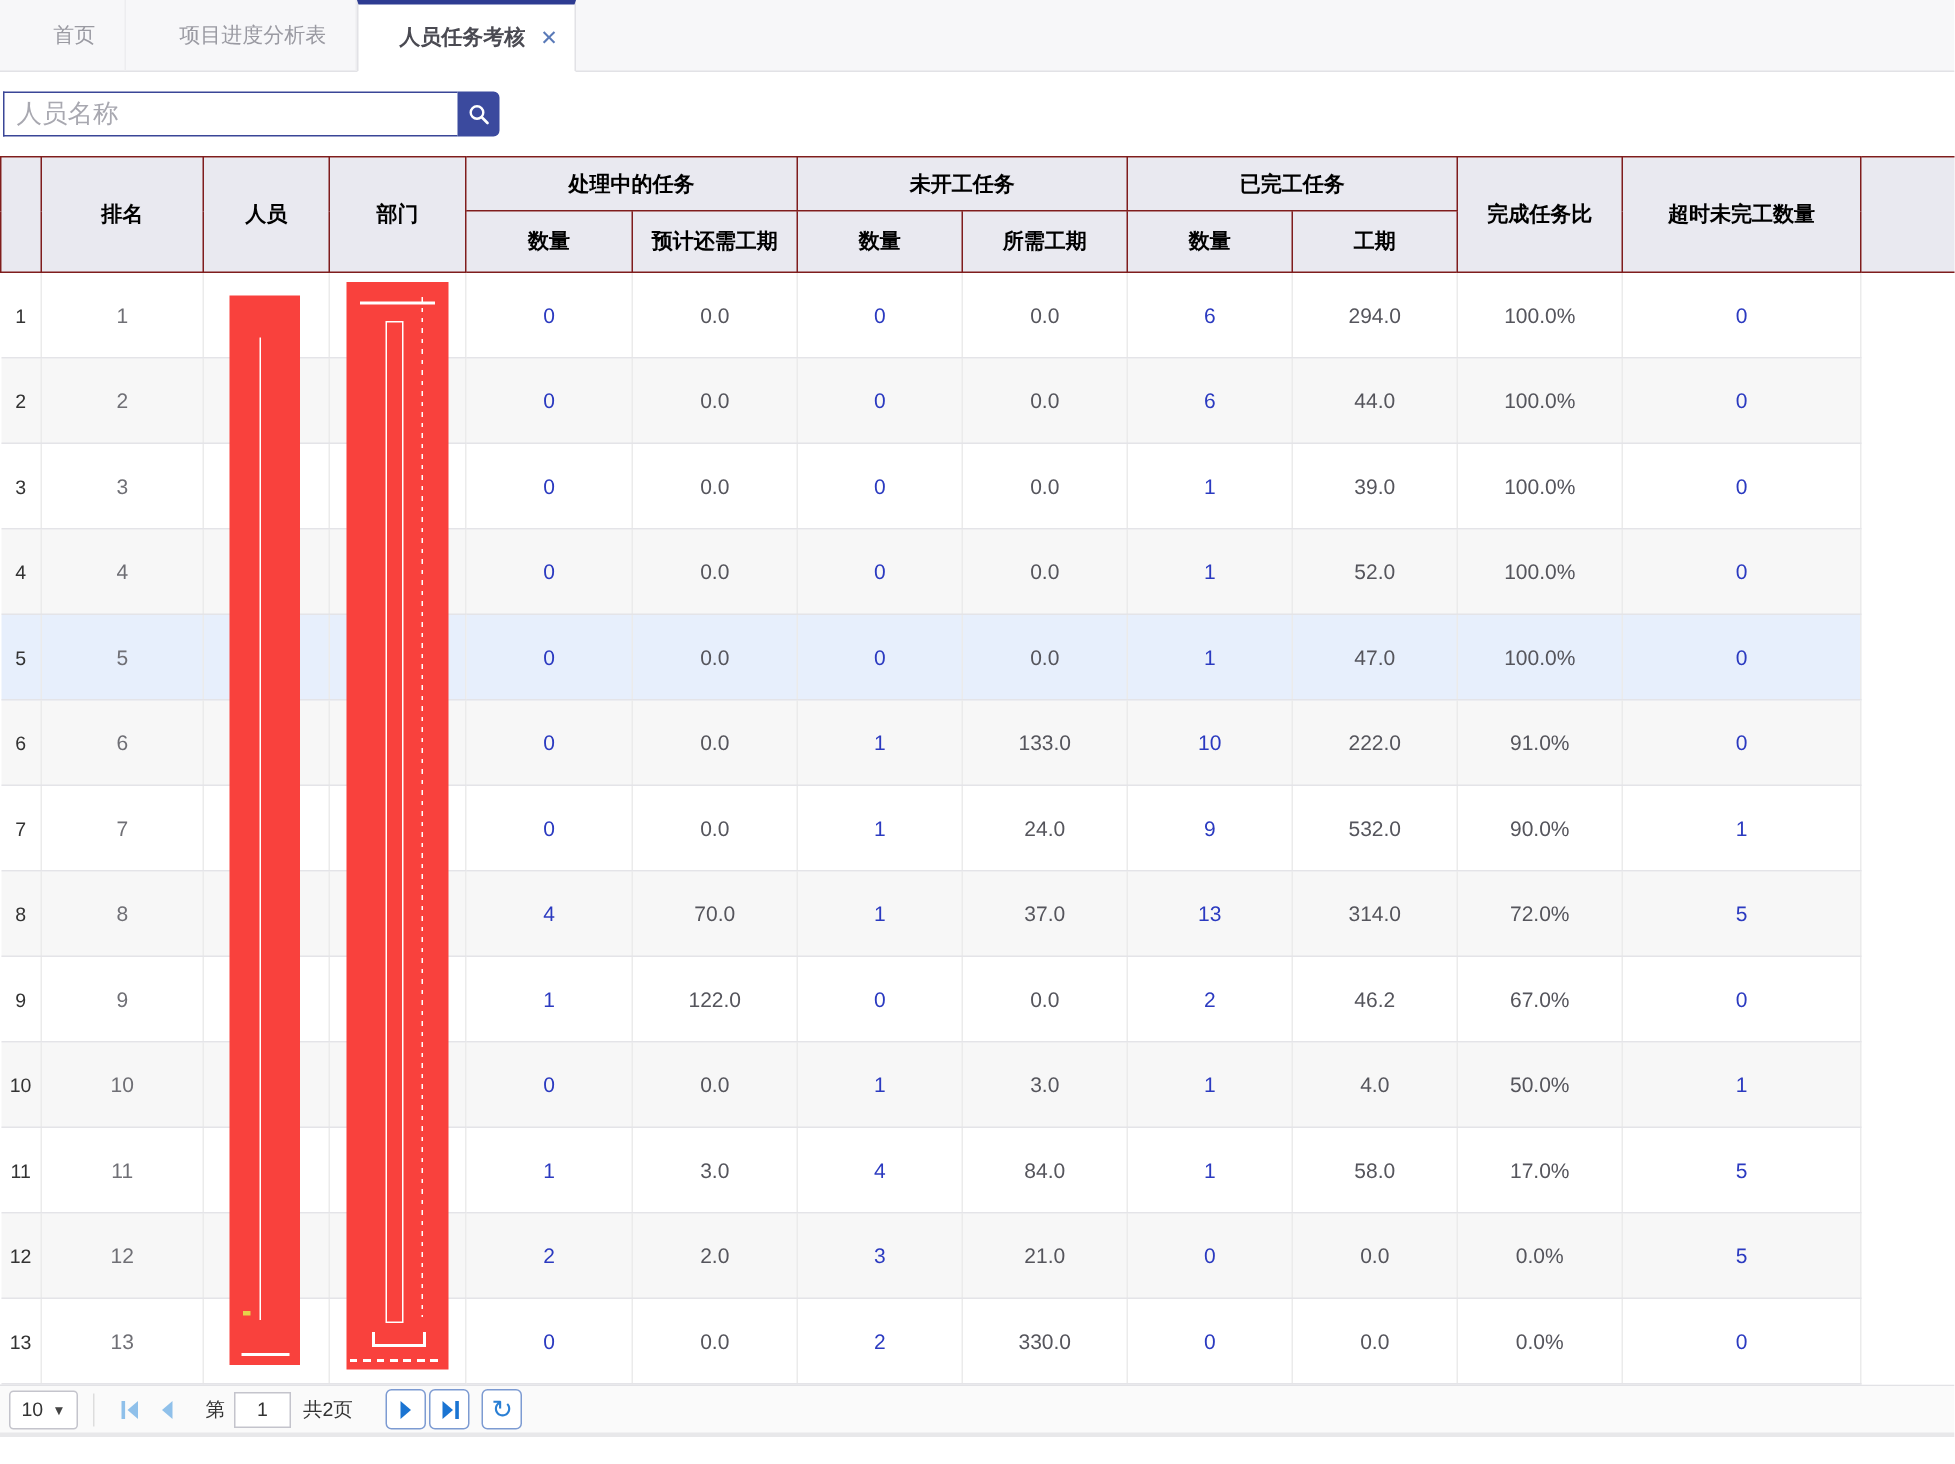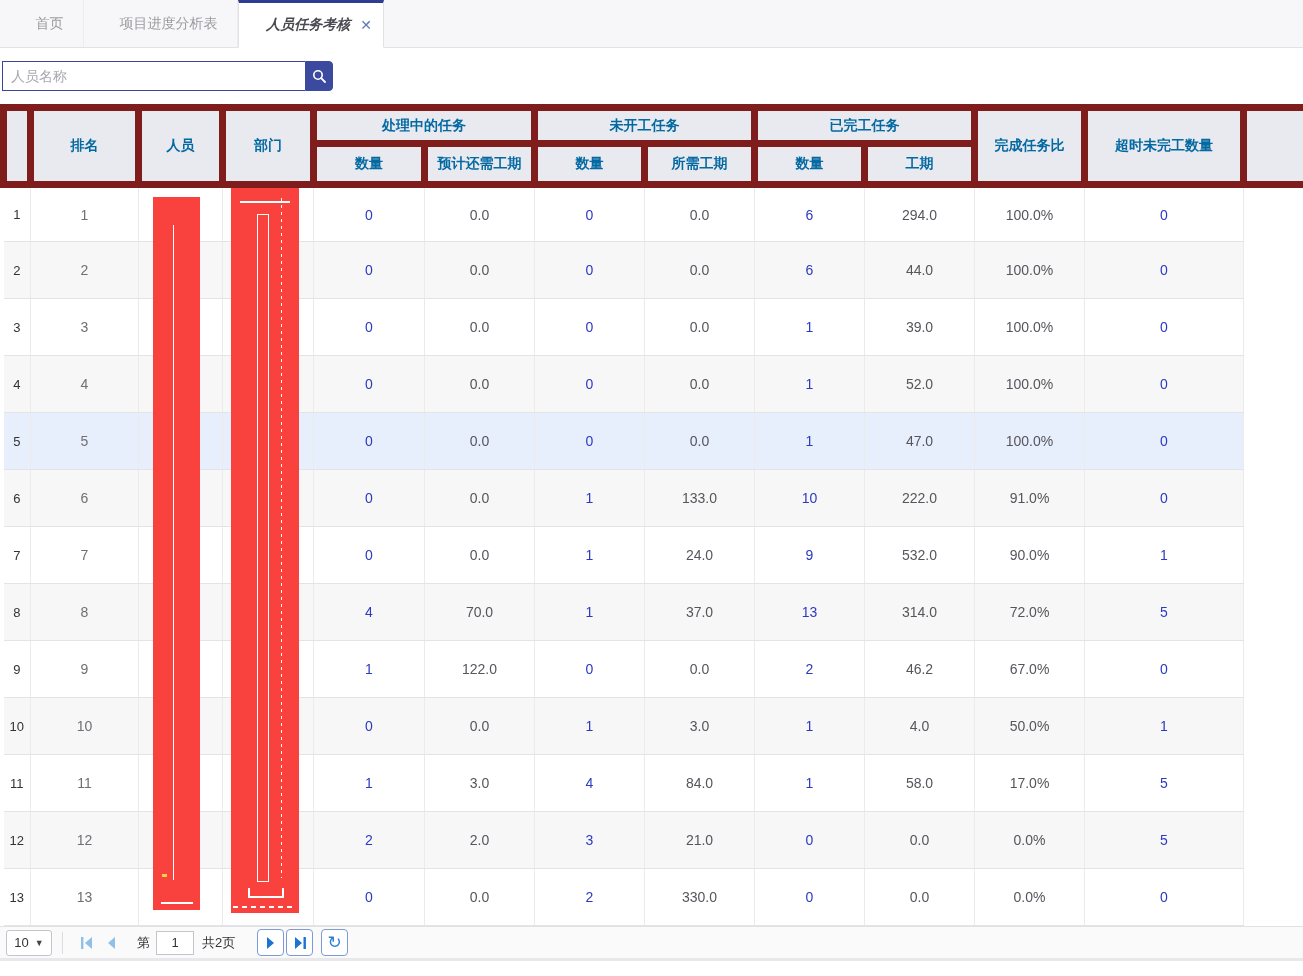--- a/index.html
+++ b/index.html
@@ -6,37 +6,37 @@
   html,body { width:1303px; height:976px; background:#fff; overflow:hidden;
     font-family:"Liberation Sans","DejaVu Sans",sans-serif; color:#333; }
 
   
   .tabbar { height:48px; background:#f7f7f9; border-bottom:1px solid #e2e2e6;
     display:flex; align-items:stretch; }
   .tab { display:flex; align-items:center; justify-content:center; font-size:14px;
     color:#9a9aa2; cursor:pointer; border-right:1px solid #ededf0;padding-left:16px; }
   .tab.active { background:#fff; color:#4a4a52; border-top:3px solid #2e3c92;
     border-left:1px solid #e2e2e6; border-right:1px solid #e2e2e6; border-bottom:1px solid #fff;
-    margin-bottom:-1px; font-weight:bold;font-style:italic; }
+    margin-bottom:-1px; font-weight:bold; }
   .tab .close { margin-left:10px; color:#5a7ab8; font-size:14px; font-weight:bold; }
 
   
   .search-row { height:56px; display:flex; align-items:center; padding-left:2px; }
   .search-input { width:303px; height:30px; border:1px solid #3a4697; border-right:none;
-    padding:0 8px; font-size:14px; color:#8b5cf6; outline:none;
+    padding:0 8px; font-size:17px; color:#8b5cf6; outline:none;
     font-family:"Liberation Sans","DejaVu Sans",sans-serif; }
   .search-input::placeholder { color:#a8a8b0; }
   .search-btn { width:28px; height:30px; background:#3b4a9e; border:1px solid #3b4a9e;
     border-radius:0 4px 4px 0; display:flex; align-items:center; justify-content:center;
     cursor:pointer; }
 
   
   .grid-wrap { position:relative; }
   table.grid { border-collapse:collapse; table-layout:fixed; width:1303px; }
-  .grid th { background:#e9e9f0; border:7px solid #7f1d1d; font-size:14px; color:#0369a1;
+  .grid th { background:#e9e9f0; border:1px solid #7f1d1d; font-size:14px; color:#000000;
     font-weight:bold; text-align:center; }
   .grid tr.h1 th { height:36px; }
   .grid tr.h2 th { height:41px; }
   .grid th.nofill { background:#e9e9f0; border-right:none; }
   .grid td { font-size:14px; text-align:center; border-right:1px solid #ebebeb;
     border-bottom:1px solid #e4e4e8; height:57px; }
   .grid td.filler { border:none; background:#fff; }
   .grid tr.stripe td { background:#f7f7f7; }
   .grid tr.stripe td.filler { background:#fff; }
   .grid tr.hl td { background:#e7effc; }

